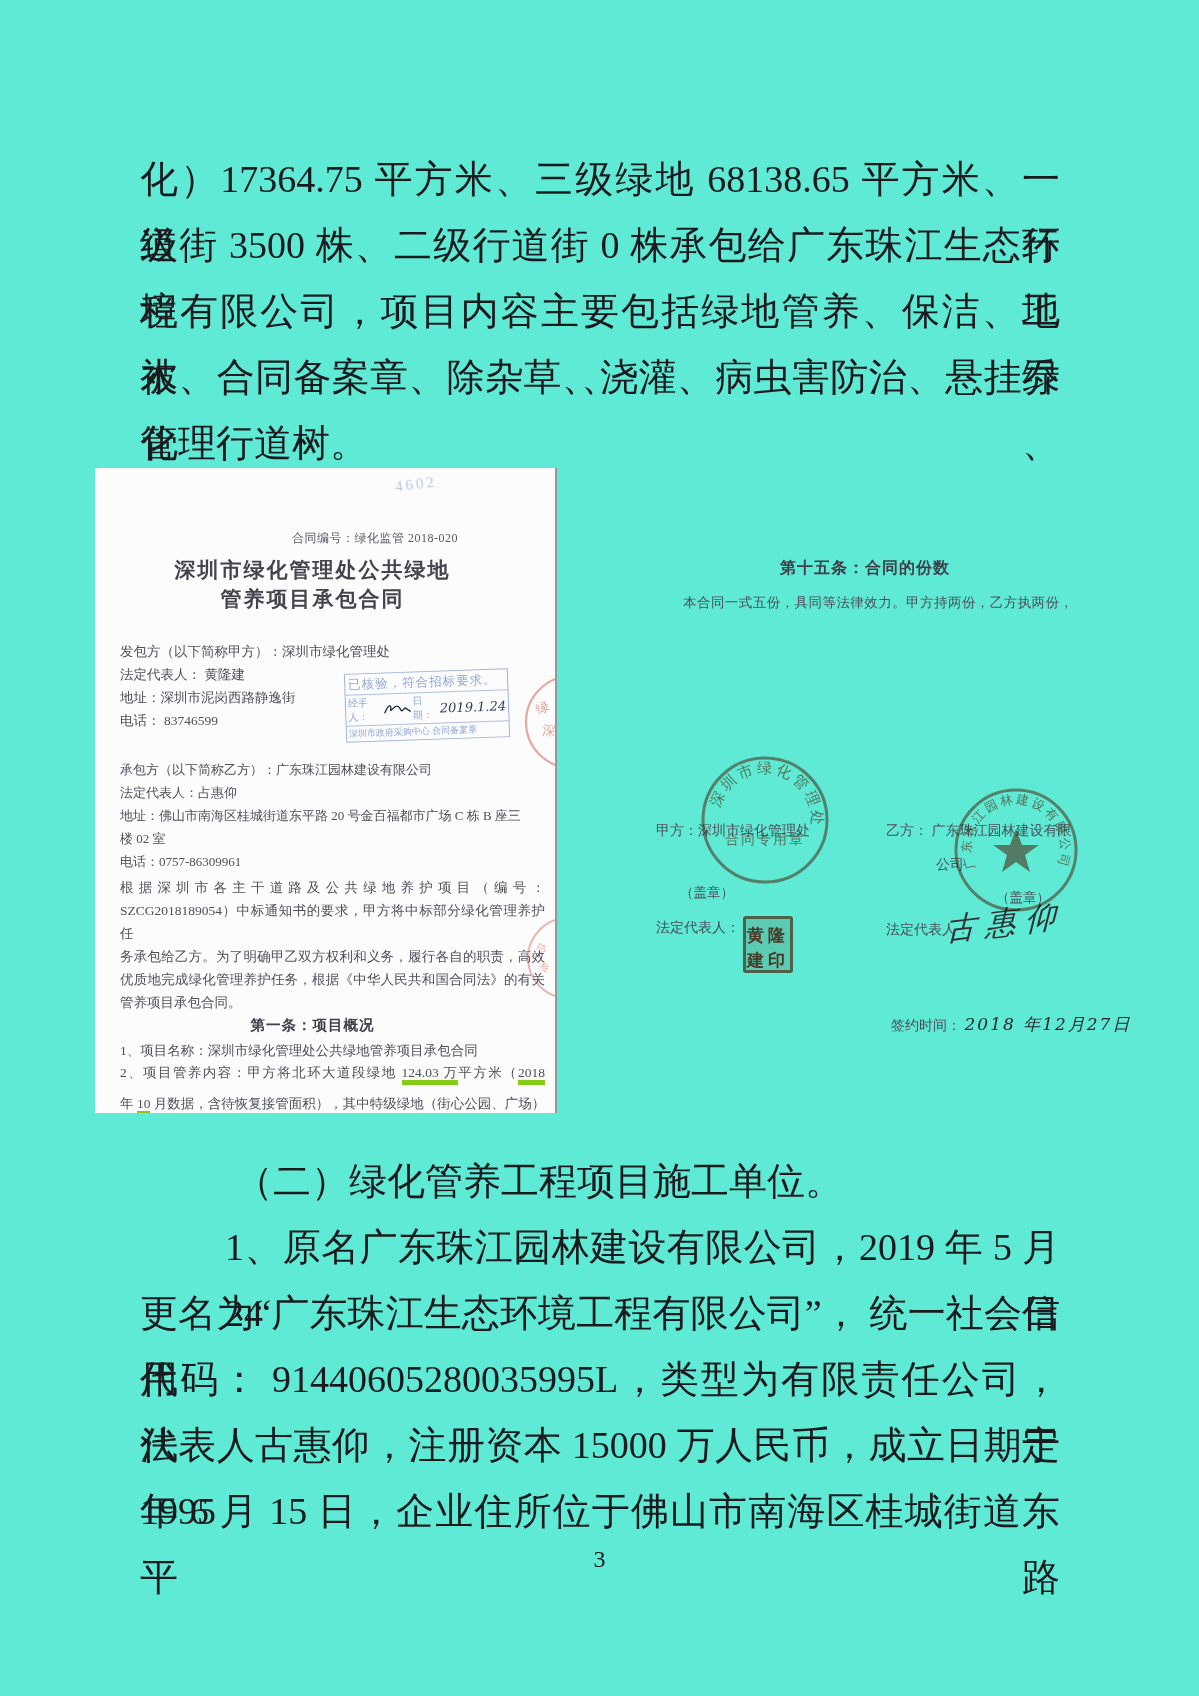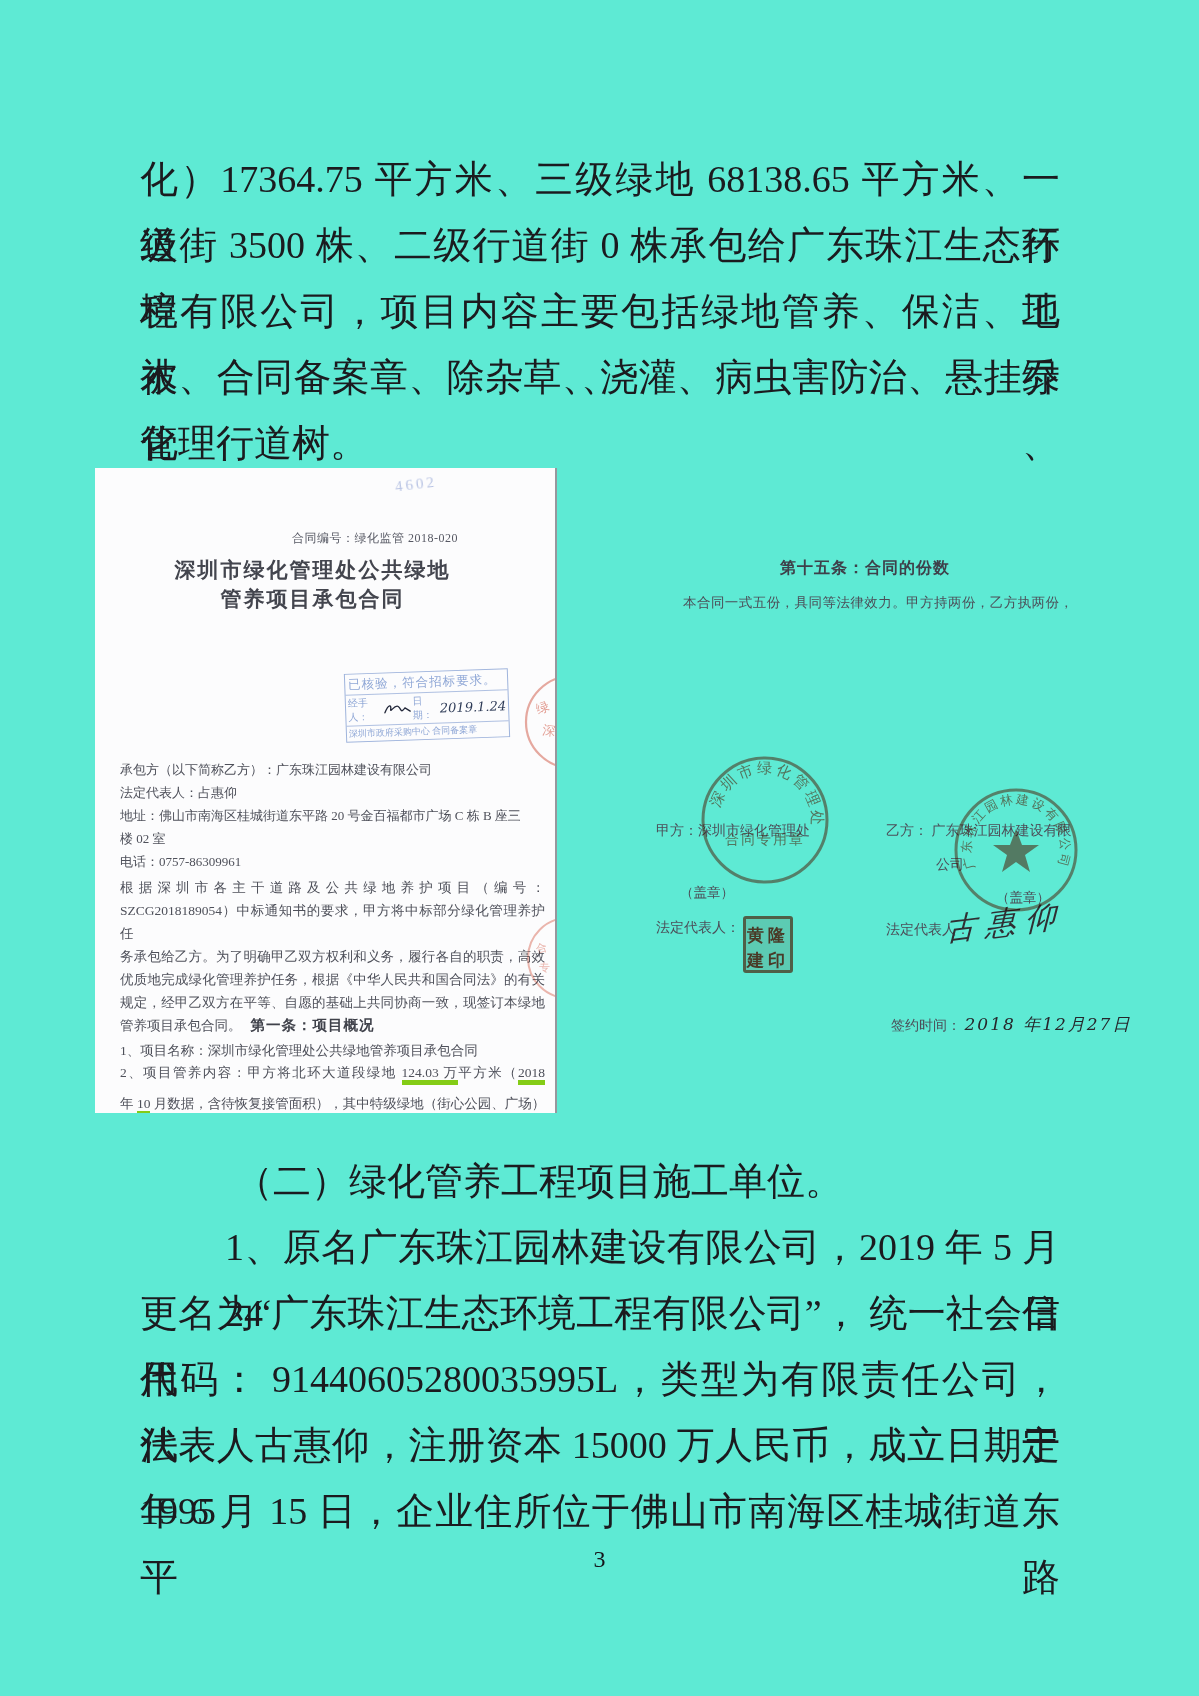--- a/index.html
+++ b/index.html
@@ -95,20 +95,26 @@
   </div>
 
   <div id="scanL">
     <div class="abs faintmark">4602</div>
     <div class="abs contractno">合同编号：绿化监管 2018-020</div>
     <div class="abs scantitle">
       <div>深圳市绿化管理处公共绿地</div>
       <div>管养项目承包合同</div>
     </div>
 
+    <div class="abs pa">
+      <div>发包方（以下简称甲方）：深圳市绿化管理处</div>
+      <div>法定代表人：  黄隆建</div>
+      <div>地址：深圳市泥岗西路静逸街</div>
+      <div>电话：  83746599</div>
+    </div>
 
     <div class="abs bstamp">
       <div class="r1">已核验，符合招标要求。</div>
       <div class="r2">
         <span>经手人：</span>
         <svg class="sigsq" width="34" height="18" viewBox="0 0 34 18">
           <path d="M2,13 C7,2 10,4 9,9 C8,14 14,3 18,6 C22,9 20,15 26,8 L32,12" fill="none" stroke="#23283a" stroke-width="1.6" stroke-linecap="round"></path>
         </svg>
         <span>日期：</span>
         <span class="dte">2019.1.24</span>
@@ -122,21 +128,20 @@
       <div>地址：佛山市南海区桂城街道东平路 20 号金百福都市广场 C 栋 B 座三</div>
       <div>楼 02 室</div>
       <div>电话：0757-86309961</div>
     </div>
 
     <div class="abs bodyp">
       <div class="bl">根据深圳市各主干道路及公共绿地养护项目（编号：</div>
       <div class="bl">SZCG2018189054）中标通知书的要求，甲方将中标部分绿化管理养护任</div>
       <div class="bl">务承包给乙方。为了明确甲乙双方权利和义务，履行各自的职责，高效</div>
       <div class="bl">优质地完成绿化管理养护任务，根据《中华人民共和国合同法》的有关</div>
-      <div class="bl">规定，经甲乙双方在平等、自愿的基础上共同协商一致，现签订本绿地</div>
       <div class="bl plain">管养项目承包合同。</div>
     </div>
 
     <div class="abs sec1">第一条：项目概况</div>
     <div class="abs item1">1、项目名称：深圳市绿化管理处公共绿地管养项目承包合同</div>
     <div class="abs item2a"><span>2、项目管养内容：甲方将北环大道段绿地 </span><span class="u">124.03 万</span><span>平方米（</span><span class="u">2018</span></div>
     <div class="abs item2b"><span>年 </span><span class="u">10</span><span> 月数据，含待恢复接管面积），其中特级绿地（街心公园、广场）</span></div>
 
     <svg class="pstamp" style="left:427px;top:204px;" width="100" height="100" viewBox="0 0 100 100">
       <circle cx="50" cy="50" r="46" fill="none" stroke="rgba(210,85,65,.5)" stroke-width="2.2"></circle>

